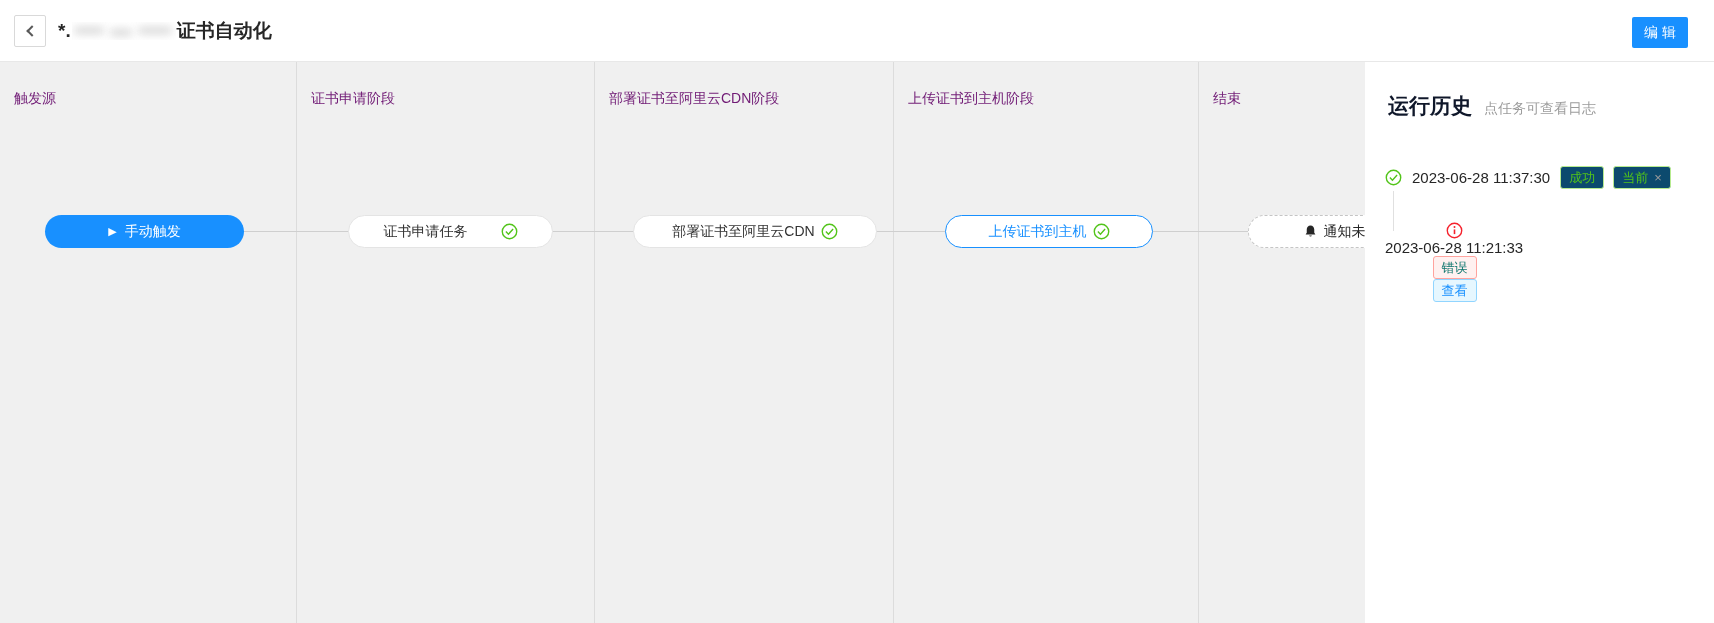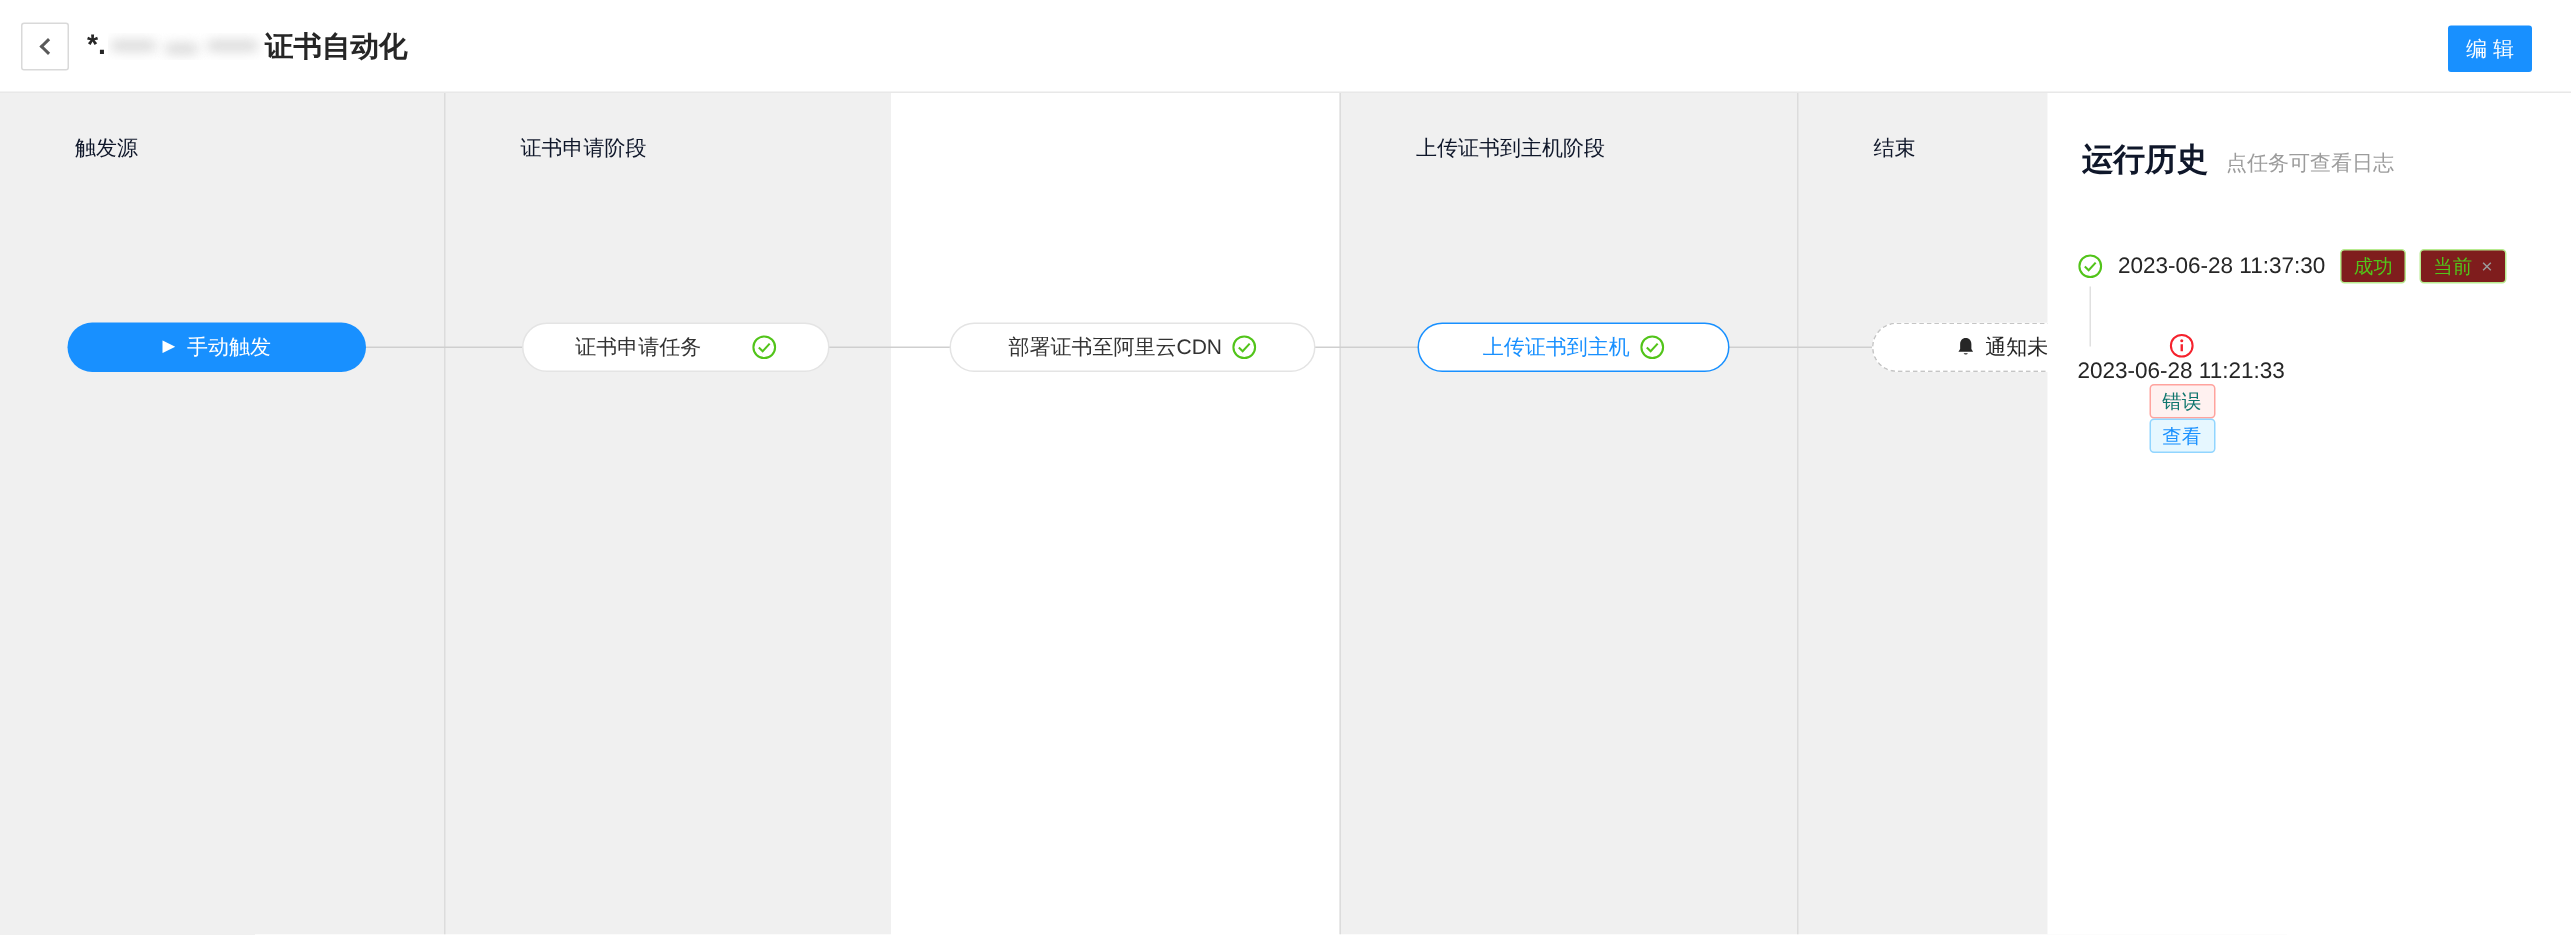--- a/index.html
+++ b/index.html
@@ -45,21 +45,21 @@
     display: flex; align-items: center; justify-content: center; white-space: pre;
   }
   
   .pipeline { position: absolute; left: 0; top: 62px; width: 1714px; height: 561px; }
   .col {
     position: absolute; top: 0; height: 561px; background: #f0f0f0;
   }
   .col + .col { border-left: 1px solid #dcdcdc; }
   .col-label {
     position: absolute; left: 14px; top: 28px;
-    font-size: 14px; color: #0f172a; white-space: nowrap; margin-left: 36px;
+    font-size: 14px; color: #701a75; white-space: nowrap;
   }
   .flow-line {
     position: absolute; left: 145px; top: 169px; width: 1180px; height: 1px;
     background: #cfcfcf; z-index: 1;
   }
   .node {
     position: absolute; top: 153px; height: 33px; z-index: 2;
     background: #ffffff; border: 1px solid #e4e4e4; border-radius: 17px;
     display: flex; align-items: center; justify-content: center;
     font-size: 14px; color: #333333; cursor: pointer; white-space: nowrap;
@@ -90,21 +90,21 @@
     white-space: nowrap;
   }
   .entry-1 { top: 104px; }
   .entry-2 { top: 160px; flex-direction: column; }
   .entry-icon { width: 17px; height: 17px; margin-right: 10px; flex: 0 0 auto; }
   .entry-time { font-size: 15px; color: #262626; margin-right: 10px; }
   .badge {
     display: inline-flex; align-items: center; height: 23px;
     padding: 0 8px; border-radius: 3px; font-size: 13px; margin-right: 9px;
   }
-  .badge-green { background: #7f1d1d; border: 1px solid #b7eb8f; color: #52c41a; }
+  .badge-green { background: #0c4a6e; border: 1px solid #b7eb8f; color: #52c41a; }
   .badge-red   { background: #fff1f0; border: 1px solid #ffa39e; color: #0f766e; }
   .badge-blue  { background: #e6f7ff; border: 1px solid #91d5ff; color: #1890ff; cursor: pointer; }
   .badge-close { color: #9c9c9c; margin-left: 6px; font-size: 13px; cursor: pointer; }
   .entry-connector {
     position: absolute; left: 28px; top: 129px; width: 1px; height: 40px;
     background: #e0e0e0;
   }
 </style>
 </head>
 <body>
@@ -125,20 +125,23 @@
   <button class="edit-btn">编 辑</button>
 </div>
 
 <div class="pipeline">
   <div class="col" style="left:0; width:296px;">
     <div class="col-label">触发源</div>
   </div>
   <div class="col" style="left:296px; width:298px;">
     <div class="col-label">证书申请阶段</div>
   </div>
+  <div class="col" style="left:594px; width:299px;">
+    <div class="col-label">部署证书至阿里云CDN阶段</div>
+  </div>
   <div class="col" style="left:893px; width:305px;">
     <div class="col-label">上传证书到主机阶段</div>
   </div>
   <div class="col" style="left:1198px; width:516px;">
     <div class="col-label">结束</div>
   </div>
 
   <div class="flow-line"></div>
 
   <div class="node node-trigger">

